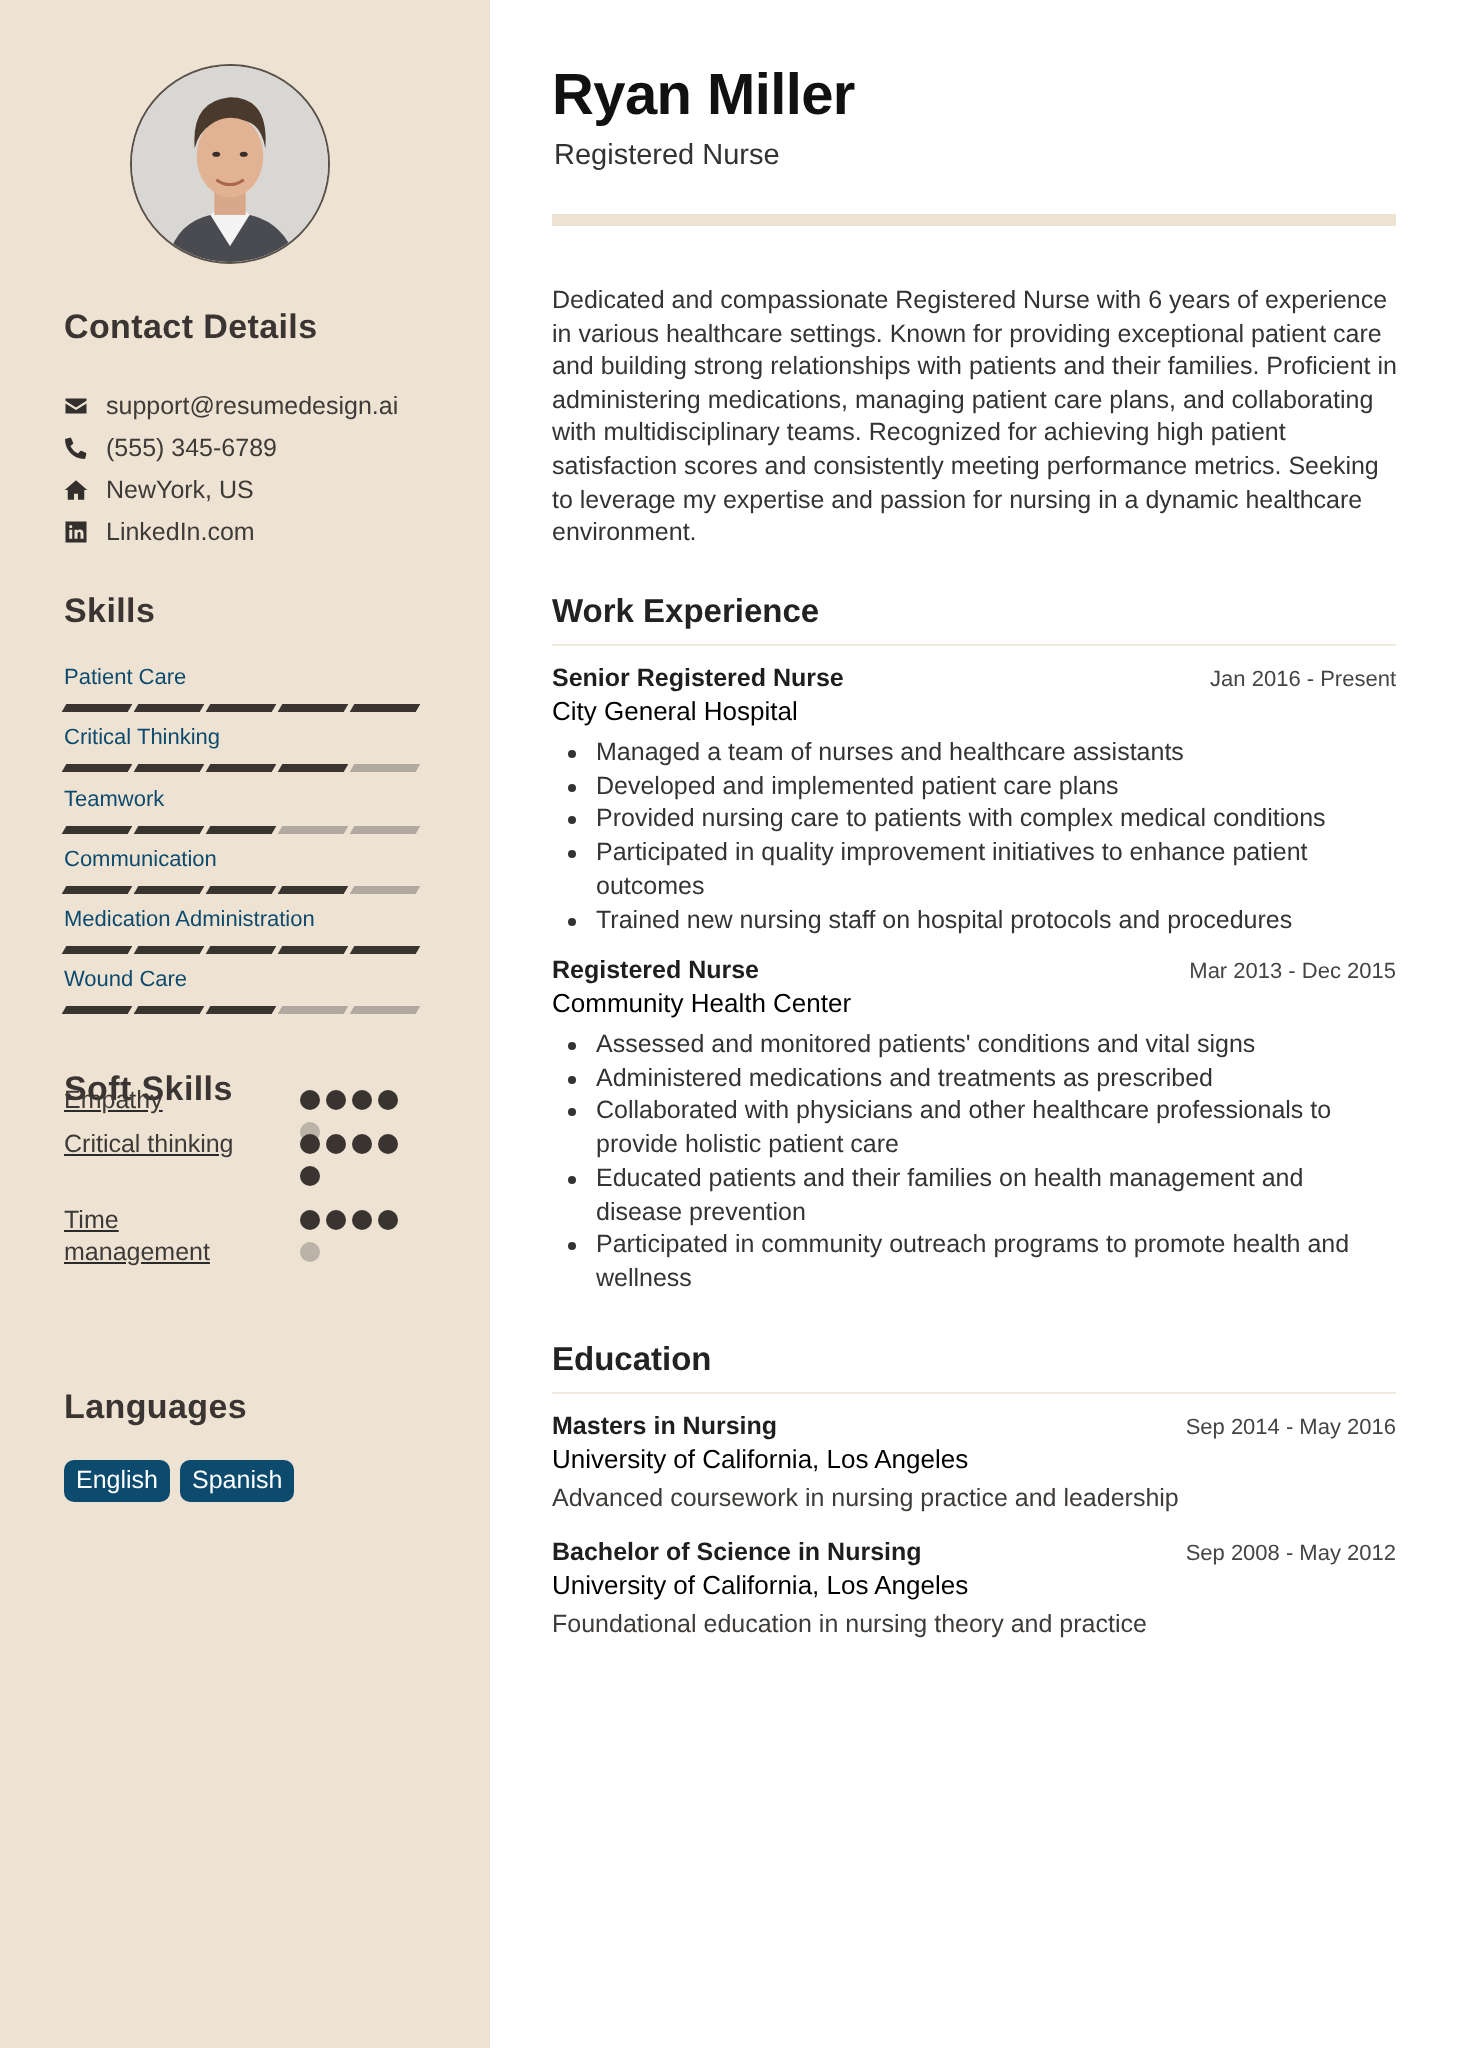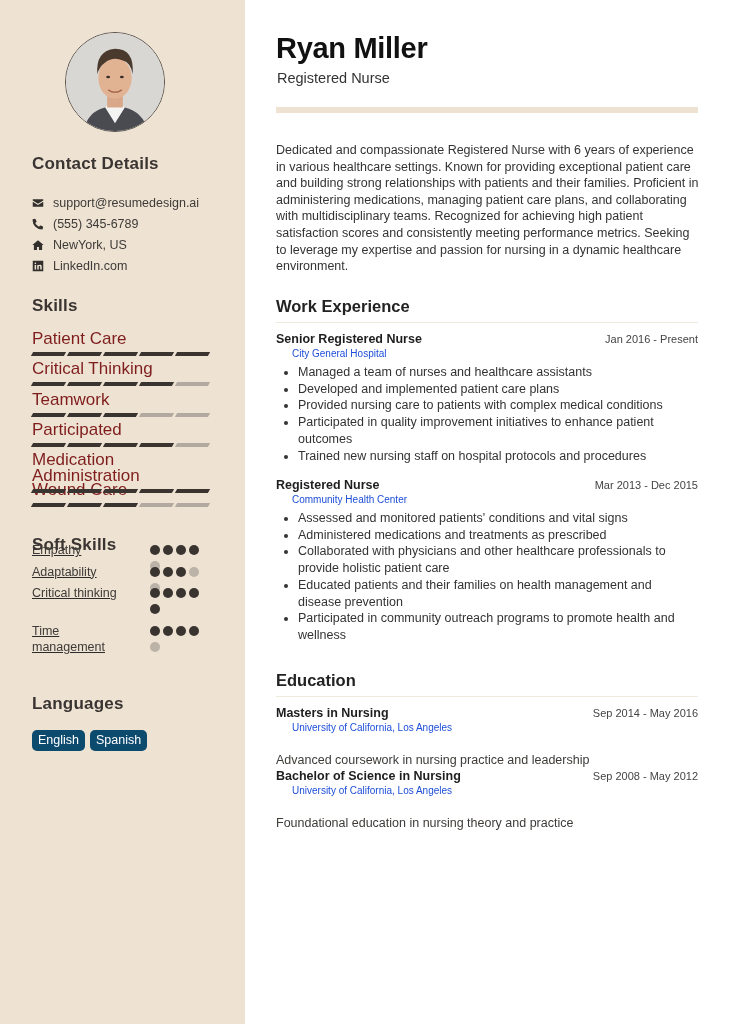--- a/index.html
+++ b/index.html
@@ -15,21 +15,21 @@
 
   .side-h { position: absolute; left: 32px; font-size: 17px; font-weight: bold; color: #3a3532; letter-spacing: 0.2px; }
 
   .contact { position: absolute; left: 32px; top: 192px; }
   .contact-row { display: flex; align-items: center; height: 21px; font-size: 12.5px; color: #3d3a37; }
   .contact-row .ic { width: 12px; height: 12px; margin-right: 9px; display: inline-flex; align-items: center; justify-content: center; }
   .contact-row .ic svg { width: 12px; height: 12px; fill: #332f2c; }
 
   .skills { position: absolute; left: 32px; top: 331px; width: 185px; }
   .skill { height: 30.3px; }
-  .skill-name { font-size: 17px; color: #7f1d1d; line-height: 16px; }
+  .skill-name { font-size: 11px; color: #0c4a6e; line-height: 16px; }
   .bars { display: flex; gap: 3px; margin-top: 5px; }
   .bar { width: 33px; height: 4px; background: #3a3431; transform: skewX(-30deg); }
   .bar.off { background: #b2aaa0; }
 
   .softs { position: absolute; left: 32px; top: 542px; width: 190px; text-decoration: underline; }
   .soft { position: relative; height: 21.5px; }
   .soft-name { font-size: 12.5px; color: #3d3a37; line-height: 16px; width: 100px; }
   .dot { position: absolute; width: 10px; height: 10px; border-radius: 50%; background: #3a3431; }
   .dot.off { background: #b2aaa0; opacity: 0.85; }
 
@@ -42,26 +42,26 @@
 
   .summary { position: absolute; left: 31px; top: 142px; width: 425px; font-size: 12.5px; line-height: 16.6px; color: #333; }
 
   .sec-h { position: absolute; left: 31px; font-size: 16.5px; font-weight: bold; color: #222; }
   .sec-line { position: absolute; left: 31px; width: 422px; height: 1px; background: #efe9de; }
 
   .job { position: absolute; left: 31px; width: 422px; }
   .job-head { display: flex; justify-content: space-between; align-items: baseline; }
   .job-title { font-size: 12.5px; font-weight: bold; color: #1e1e1e; }
   .job-date { font-size: 11px; color: #444; }
-  .job-org { font-size: 10px; color: #1d4ed8; margin-top: 2px; margin-left: 16px; }
+  .job-org { font-size: 13px; color: #000000; margin-top: 2px; }
   .bullets { list-style: none; margin-top: 5px; padding-left: 22px; }
   .bullets li { position: relative; font-size: 12.5px; line-height: 16.7px; color: #333; }
   .bullets li::before { content: ""; position: absolute; left: -14px; top: 7px; width: 4px; height: 4px; border-radius: 50%; background: #333; }
 
-  .edu-desc { font-size: 12.5px; color: #3d3a37; margin-top: 20px; }
+  .edu-desc { font-size: 12.5px; color: #3d3a37; margin-top: 5px; }
 </style>
 </head>
 <body>
 
 <aside class="sidebar">
   <div class="avatar">
     <svg viewBox="0 0 100 100">
       <rect width="100" height="100" fill="#d9d7d4"></rect>
       <path d="M18 100 Q22 80 40 76 L60 76 Q78 80 84 100 Z" fill="#4a4b50"></path>
       <path d="M40 76 L50 92 L60 76 L56 72 L44 72 Z" fill="#f4f4f4"></path>
@@ -136,21 +136,21 @@
         <div class="skill-name">Teamwork</div>
         <div class="bars">
           <span class="bar"></span>
           <span class="bar"></span>
           <span class="bar"></span>
           <span class="bar off"></span>
           <span class="bar off"></span>
         </div>
       </div>
       <div class="skill">
-        <div class="skill-name">Participated</div>
+        <div class="skill-name">Communication</div>
         <div class="bars">
           <span class="bar"></span>
           <span class="bar"></span>
           <span class="bar"></span>
           <span class="bar"></span>
           <span class="bar off"></span>
         </div>
       </div>
       <div class="skill">
         <div class="skill-name">Medication Administration</div>
@@ -177,28 +177,20 @@
   <h2 class="side-h" style="top:535px">Soft Skills</h2>
   <div class="softs" id="softs">
       <div class="soft">
         <div class="soft-name">Empathy</div>
         <span class="dot" style="left: 118px; top: 3px;"></span>
         <span class="dot" style="left: 131px; top: 3px;"></span>
         <span class="dot" style="left: 144px; top: 3px;"></span>
         <span class="dot" style="left: 157px; top: 3px;"></span>
         <span class="dot off" style="left: 118px; top: 19px;"></span>
       </div>
-      <div class="soft">
-        <div class="soft-name">Adaptability</div>
-        <span class="dot" style="left: 118px; top: 3px;"></span>
-        <span class="dot" style="left: 131px; top: 3px;"></span>
-        <span class="dot" style="left: 144px; top: 3px;"></span>
-        <span class="dot off" style="left: 157px; top: 3px;"></span>
-        <span class="dot off" style="left: 118px; top: 19px;"></span>
-      </div>
       <div class="soft" style="height: 38px;">
         <div class="soft-name">Critical thinking</div>
         <span class="dot" style="left: 118px; top: 3px;"></span>
         <span class="dot" style="left: 131px; top: 3px;"></span>
         <span class="dot" style="left: 144px; top: 3px;"></span>
         <span class="dot" style="left: 157px; top: 3px;"></span>
         <span class="dot" style="left: 118px; top: 19px;"></span>
       </div>
       <div class="soft">
         <div class="soft-name">Time management</div>

